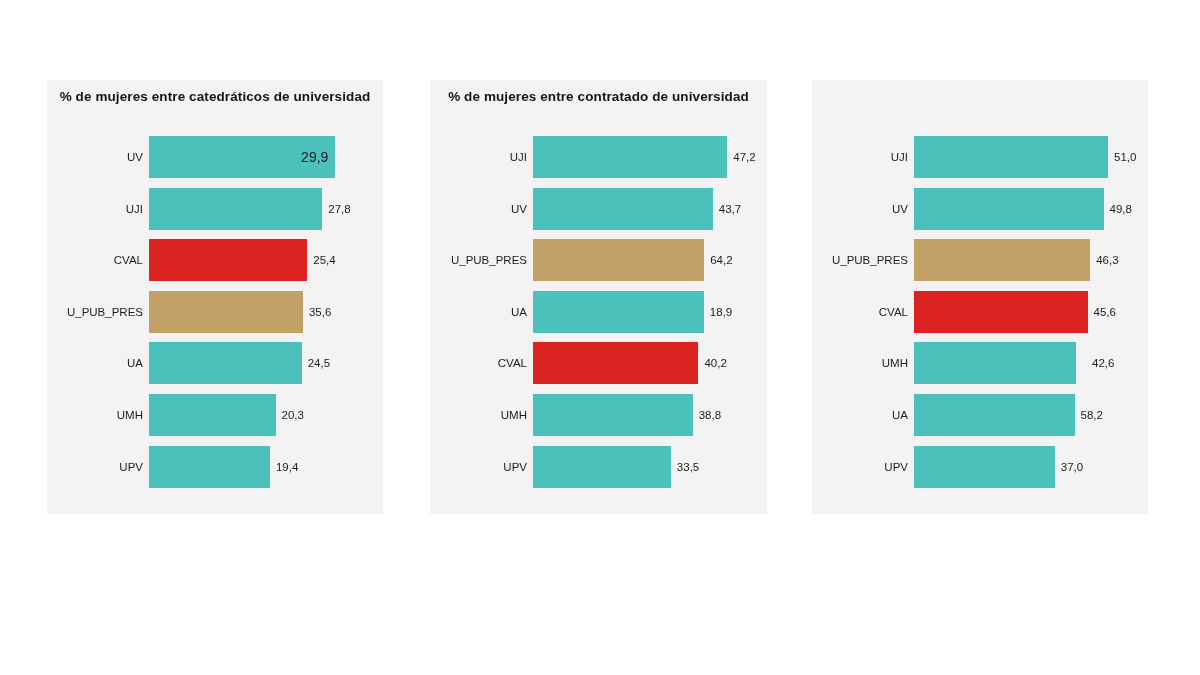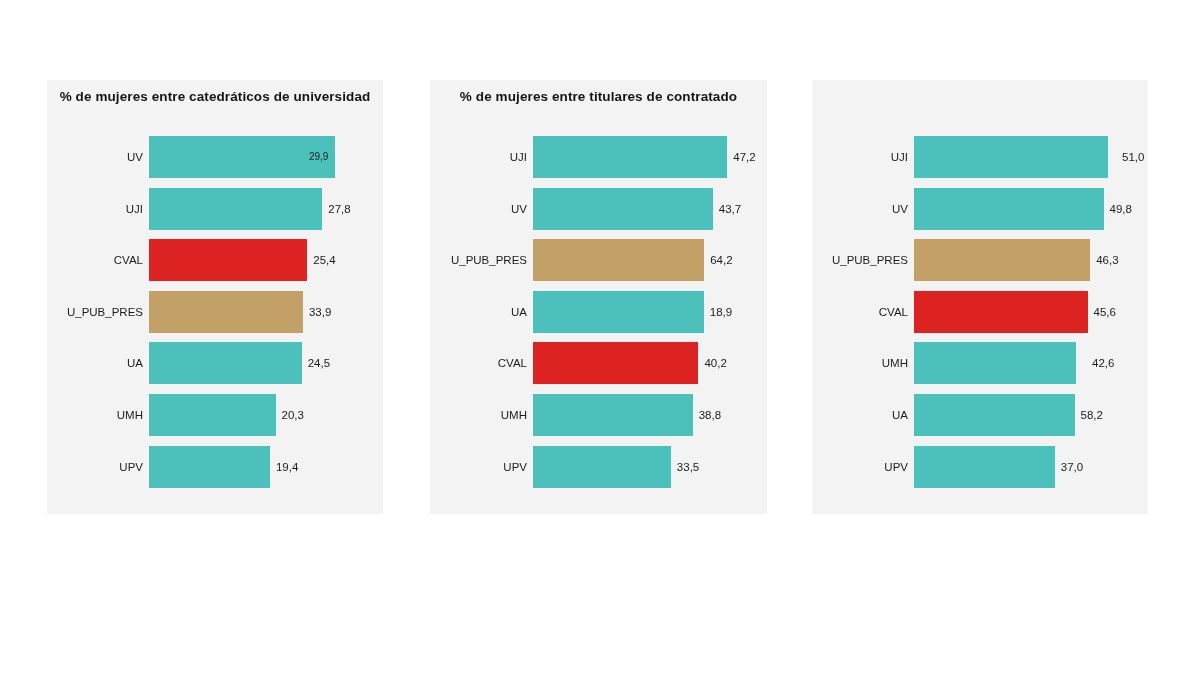--- a/index.html
+++ b/index.html
@@ -82,21 +82,21 @@
     color: #1c1c1c;
     white-space: nowrap;
   }
 
   .val-in {
     position: absolute;
     top: 0;
     right: 7px;
     height: 42px;
     line-height: 42px;
-    font-size: 10px;
+    font-size: 14px;
     color: #1c1c1c;
     white-space: nowrap;
   }
 </style>
 </head>
 <body>
 
 <div id="canvas">
 
   <div class="panel" id="panel-0">
@@ -114,42 +114,42 @@
           <div class="val-out" style="left: 265.258px;">27,8</div>
         </div>
         <div class="row" style="top: 103.2px;">
           <div class="row-label" style="left: 0px; width: 80px;">CVAL</div>
           <div class="bar" style="left: 86px; width: 158.3px; background: rgb(221, 34, 34);"></div>
           <div class="val-out" style="left: 250.3px;">25,4</div>
         </div>
         <div class="row" style="top: 154.8px;">
           <div class="row-label" style="left: 0px; width: 80px;">U_PUB_PRES</div>
           <div class="bar" style="left: 86px; width: 153.938px; background: rgb(194, 160, 102);"></div>
-          <div class="val-out" style="left: 245.938px;">33,9</div>
+          <div class="val-out" style="left: 245.938px;">35,6</div>
         </div>
         <div class="row" style="top: 206.4px;">
           <div class="row-label" style="left: 0px; width: 80px;">UA</div>
           <div class="bar" style="left: 86px; width: 152.691px; background: rgb(76, 192, 187);"></div>
           <div class="val-out" style="left: 244.691px;">24,5</div>
         </div>
         <div class="row" style="top: 258px;">
           <div class="row-label" style="left: 0px; width: 80px;">UMH</div>
           <div class="bar" style="left: 86px; width: 126.516px; background: rgb(76, 192, 187);"></div>
           <div class="val-out" style="left: 218.516px;">20,3</div>
         </div>
         <div class="row" style="top: 309.6px;">
           <div class="row-label" style="left: 0px; width: 80px;">UPV</div>
           <div class="bar" style="left: 86px; width: 120.907px; background: rgb(76, 192, 187);"></div>
           <div class="val-out" style="left: 212.907px;">19,4</div>
         </div>
       </div>
   </div>
 
   <div class="panel" id="panel-1">
-    <div class="panel-title">% de mujeres entre titulares de contratado</div>
+    <div class="panel-title">% de mujeres entre contratado de universidad</div>
     <div class="plot">
         <div class="row" style="top: 0px;">
           <div class="row-label" style="left: 0px; width: 81px;">UJI</div>
           <div class="bar" style="left: 87px; width: 194.246px; background: rgb(76, 192, 187);"></div>
           <div class="val-out" style="left: 287.246px;">47,2</div>
         </div>
         <div class="row" style="top: 51.6px;">
           <div class="row-label" style="left: 0px; width: 81px;">UV</div>
           <div class="bar" style="left: 87px; width: 179.842px; background: rgb(76, 192, 187);"></div>
           <div class="val-out" style="left: 272.842px;">43,7</div>
@@ -180,21 +180,21 @@
           <div class="val-out" style="left: 230.865px;">33,5</div>
         </div>
       </div>
   </div>
 
   <div class="panel" id="panel-2">
     <div class="plot">
         <div class="row" style="top: 0px;">
           <div class="row-label" style="left: 0px; width: 80px;">UJI</div>
           <div class="bar" style="left: 86px; width: 194.071px; background: rgb(76, 192, 187);"></div>
-          <div class="val-out" style="left: 294px;">51,0</div>
+          <div class="val-out" style="left: 286px;">51,0</div>
         </div>
         <div class="row" style="top: 51.6px;">
           <div class="row-label" style="left: 0px; width: 80px;">UV</div>
           <div class="bar" style="left: 86px; width: 189.504px; background: rgb(76, 192, 187);"></div>
           <div class="val-out" style="left: 281.504px;">49,8</div>
         </div>
         <div class="row" style="top: 103.2px;">
           <div class="row-label" style="left: 0px; width: 80px;">U_PUB_PRES</div>
           <div class="bar" style="left: 86px; width: 176.186px; background: rgb(194, 160, 102);"></div>
           <div class="val-out" style="left: 268.186px;">46,3</div>

